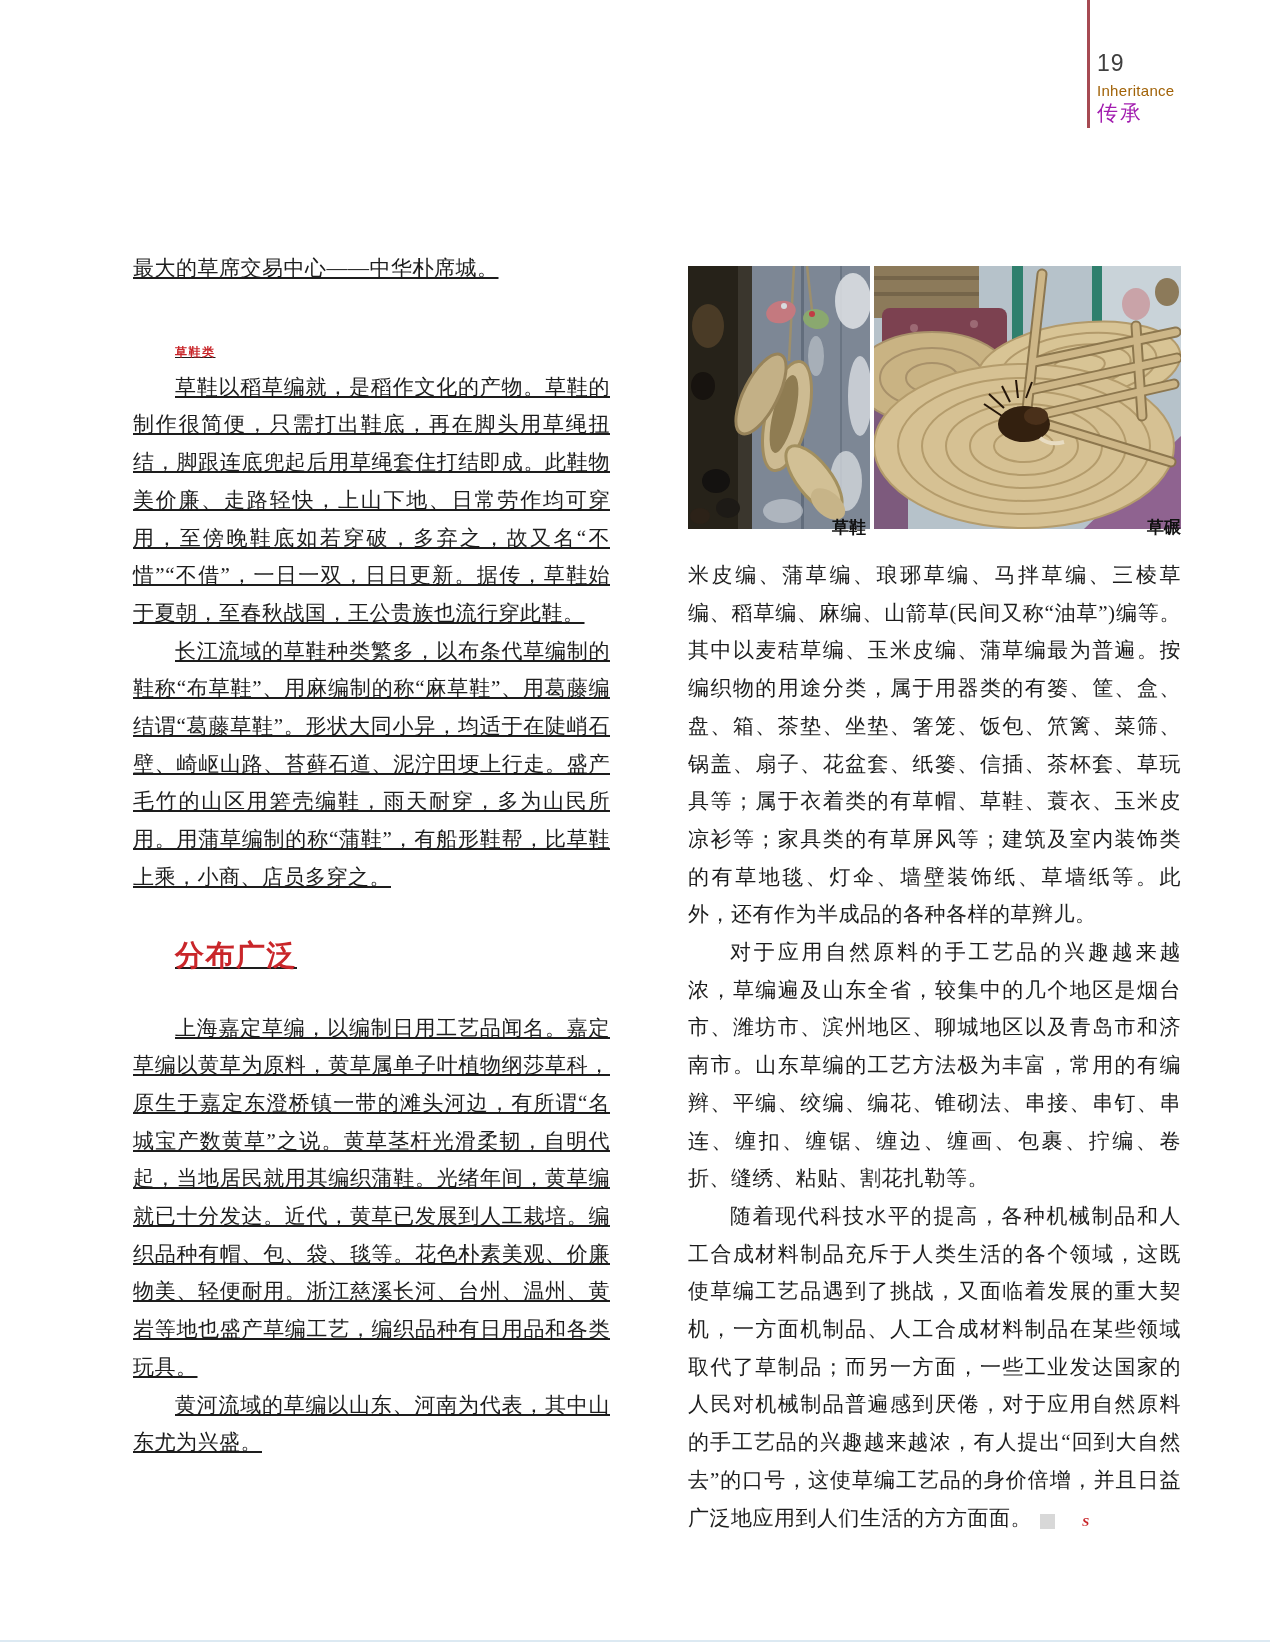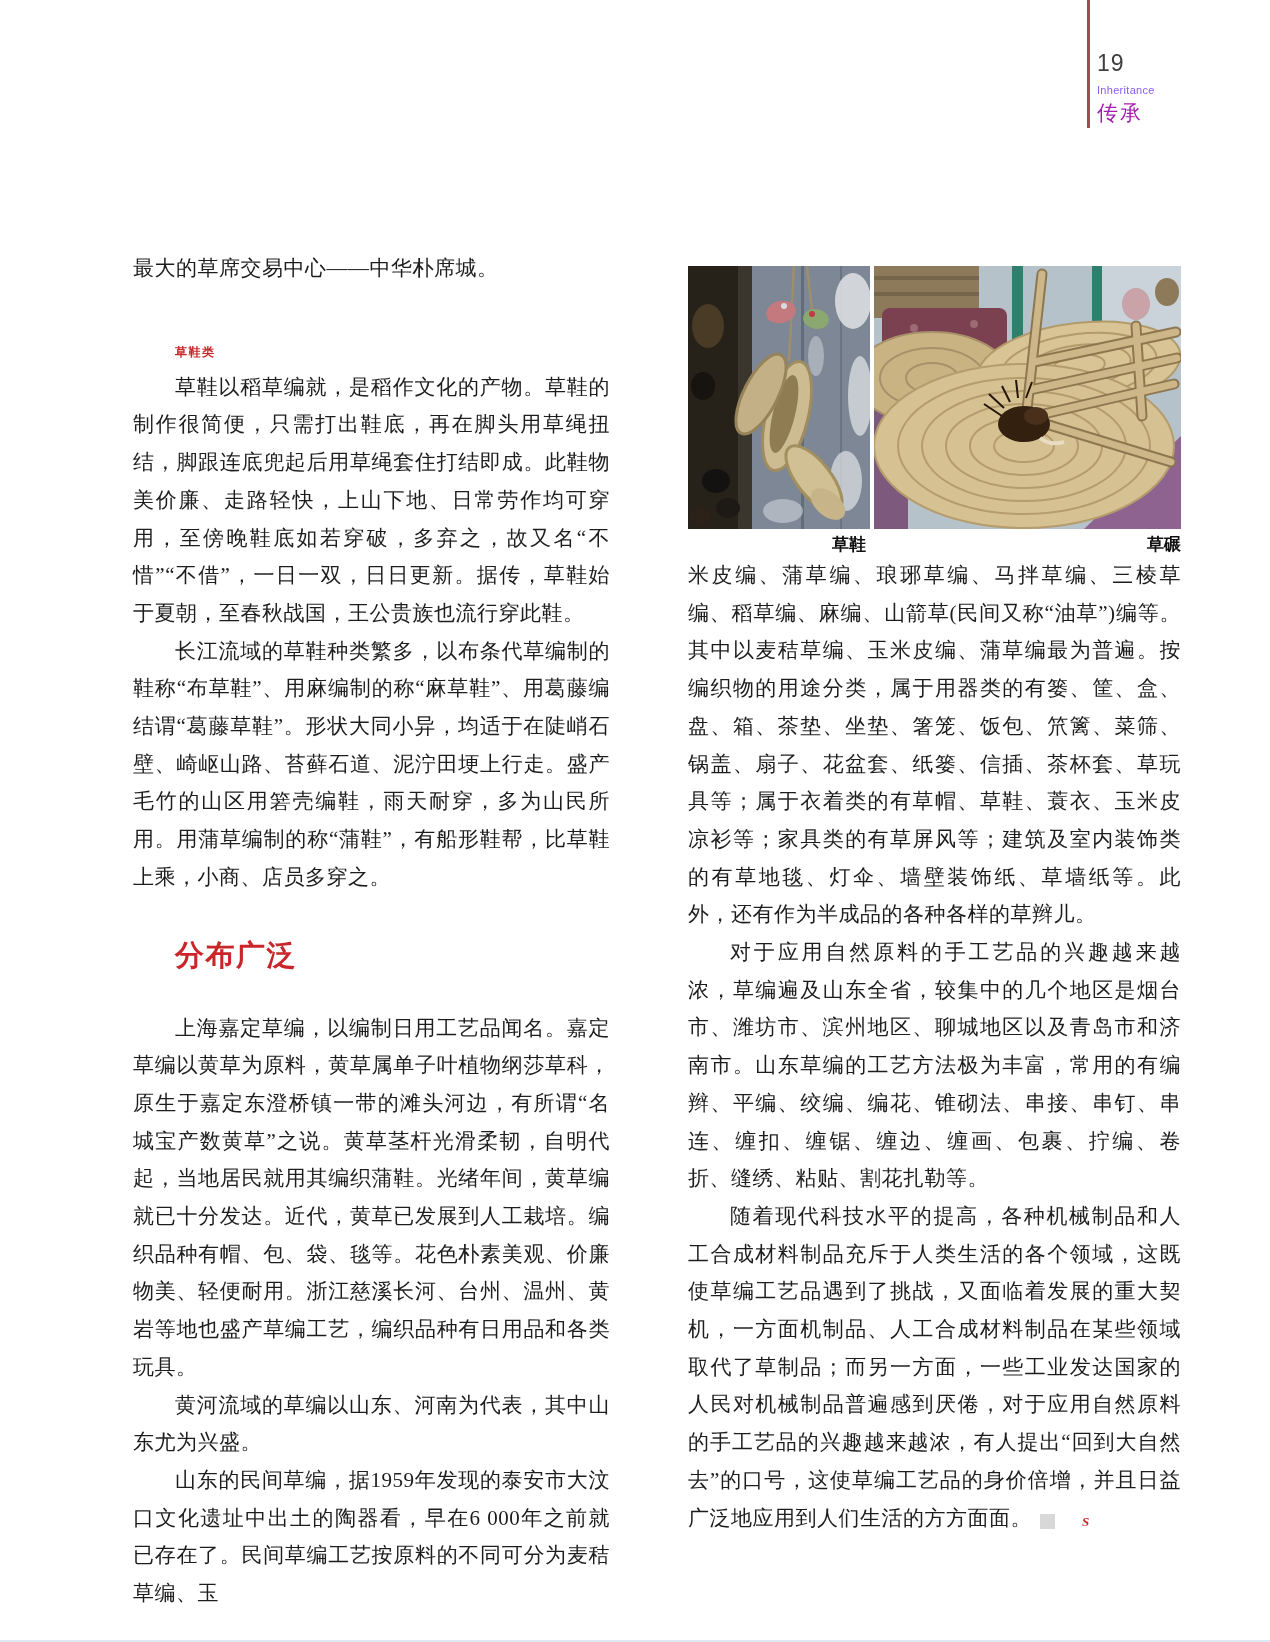--- a/index.html
+++ b/index.html
@@ -3,39 +3,39 @@
 <meta charset="utf-8">
 <style>
   html,body{margin:0;padding:0;background:#ffffff;}
   .page{position:relative;width:1270px;height:1642px;background:#ffffff;overflow:hidden;
         font-family:"Liberation Serif","DejaVu Serif",serif;color:#1d1d1d;}
   
   .hdr-rule{position:absolute;left:1087px;top:0;width:3px;height:128px;background:#a64a52;}
   .hdr-pageno{position:absolute;left:1097px;top:50px;font-family:"Liberation Sans","DejaVu Sans",sans-serif;
         font-size:23px;letter-spacing:1px;color:#3f3f3f;line-height:27px;}
   .hdr-en{position:absolute;left:1097px;top:82px;font-family:"Liberation Sans","DejaVu Sans",sans-serif;
-        font-size:11px;color:#8b5cf6;line-height:17px;letter-spacing:0.3px;}
+        font-size:15px;color:#a16207;line-height:17px;letter-spacing:0.3px;}
   .hdr-cn{position:absolute;left:1097px;top:100px;font-family:"Liberation Sans","DejaVu Sans",sans-serif;
         font-size:21px;color:#a21caf;letter-spacing:2px;line-height:25px;}
   
   .col{position:absolute;}
   .col p{margin:0;font-size:21px;line-height:37.7px;letter-spacing:0.5px;
          text-align:justify;color:#1d1d1d;}
   .col p.ind{text-indent:2em;}
-  .left-col{left:133px;top:250px;width:477px;}
+  .left-col{left:133px;top:250px;width:477px;text-decoration:underline;}
   .right-col{left:688px;top:557px;width:493px;}
   h2,h3{margin:0;font-family:"Liberation Sans","DejaVu Sans",sans-serif;color:#c9262a;}
   .sub-red{margin:50px 0 3px 42px;font-size:12px;line-height:28px;font-weight:700;letter-spacing:1.5px;}
   .big-red{margin:39px 0 36px 42px;font-size:29px;line-height:38px;font-weight:700;letter-spacing:1.5px;}
   
   .photos{position:absolute;left:688px;top:266px;width:493px;height:263px;display:flex;}
   .photo{height:263px;overflow:hidden;background:#888;}
   .photo.p1{width:182px;margin-right:4px;}
   .photo.p2{width:307px;}
-  .captions{position:absolute;left:688px;top:533px;width:493px;height:22px;
+  .captions{position:absolute;left:688px;top:516px;width:493px;height:22px;
         font-family:"Liberation Sans","DejaVu Sans",sans-serif;font-weight:700;font-size:17px;color:#111;}
   .cap-l{position:absolute;left:0;width:178px;text-align:right;}
   .cap-r{position:absolute;right:0;text-align:right;}
   
   .endmark{display:inline-block;width:15px;height:15px;margin-left:8px;background:#d8d8d8;
         vertical-align:baseline;text-align:center;position:relative;top:1px;}
   .endmark span{display:block;font-family:"Liberation Serif",serif;font-style:italic;font-weight:700;
         font-size:13px;line-height:15px;color:#c9262a;}
   .footline{position:absolute;left:0;right:0;bottom:0;height:2px;background:#dce9f2;}
 </style>
@@ -50,21 +50,20 @@
   <div class="hdr-cn">传承</div>
 
   <div class="col left-col">
     <p>最大的草席交易中心——中华朴席城。</p>
     <h3 class="sub-red">草鞋类</h3>
     <p class="ind">草鞋以稻草编就，是稻作文化的产物。草鞋的制作很简便，只需打出鞋底，再在脚头用草绳扭结，脚跟连底兜起后用草绳套住打结即成。此鞋物美价廉、走路轻快，上山下地、日常劳作均可穿用，至傍晚鞋底如若穿破，多弃之，故又名“不惜”“不借”，一日一双，日日更新。据传，草鞋始于夏朝，至春秋战国，王公贵族也流行穿此鞋。</p>
     <p class="ind">长江流域的草鞋种类繁多，以布条代草编制的鞋称“布草鞋”、用麻编制的称“麻草鞋”、用葛藤编结谓“葛藤草鞋”。形状大同小异，均适于在陡峭石壁、崎岖山路、苔藓石道、泥泞田埂上行走。盛产毛竹的山区用箬壳编鞋，雨天耐穿，多为山民所用。用蒲草编制的称“蒲鞋”，有船形鞋帮，比草鞋上乘，小商、店员多穿之。</p>
     <h2 class="big-red">分布广泛</h2>
     <p class="ind">上海嘉定草编，以编制日用工艺品闻名。嘉定草编以黄草为原料，黄草属单子叶植物纲莎草科，原生于嘉定东澄桥镇一带的滩头河边，有所谓“名城宝产数黄草”之说。黄草茎杆光滑柔韧，自明代起，当地居民就用其编织蒲鞋。光绪年间，黄草编就已十分发达。近代，黄草已发展到人工栽培。编织品种有帽、包、袋、毯等。花色朴素美观、价廉物美、轻便耐用。浙江慈溪长河、台州、温州、黄岩等地也盛产草编工艺，编织品种有日用品和各类玩具。</p>
     <p class="ind">黄河流域的草编以山东、河南为代表，其中山东尤为兴盛。</p>
-    <p class="ind">山东的民间草编，据1959年发现的泰安市大汶口文化遗址中出土的陶器看，早在6 000年之前就已存在了。民间草编工艺按原料的不同可分为麦秸草编、玉</p>
   </div>
 
   <div class="photos">
     <div class="photo p1">
       <svg width="182" height="263" viewBox="0 0 182 263">
         <rect width="182" height="263" fill="#75808f"></rect>
         <rect x="60" width="122" height="263" fill="#7d8795"></rect>
         <rect x="113" width="3" height="263" fill="#626d7c"></rect>
         <rect x="152" width="2" height="263" fill="#6a7583"></rect>
         <ellipse cx="165" cy="35" rx="18" ry="28" fill="#dfe3e6" opacity="0.85"></ellipse>

